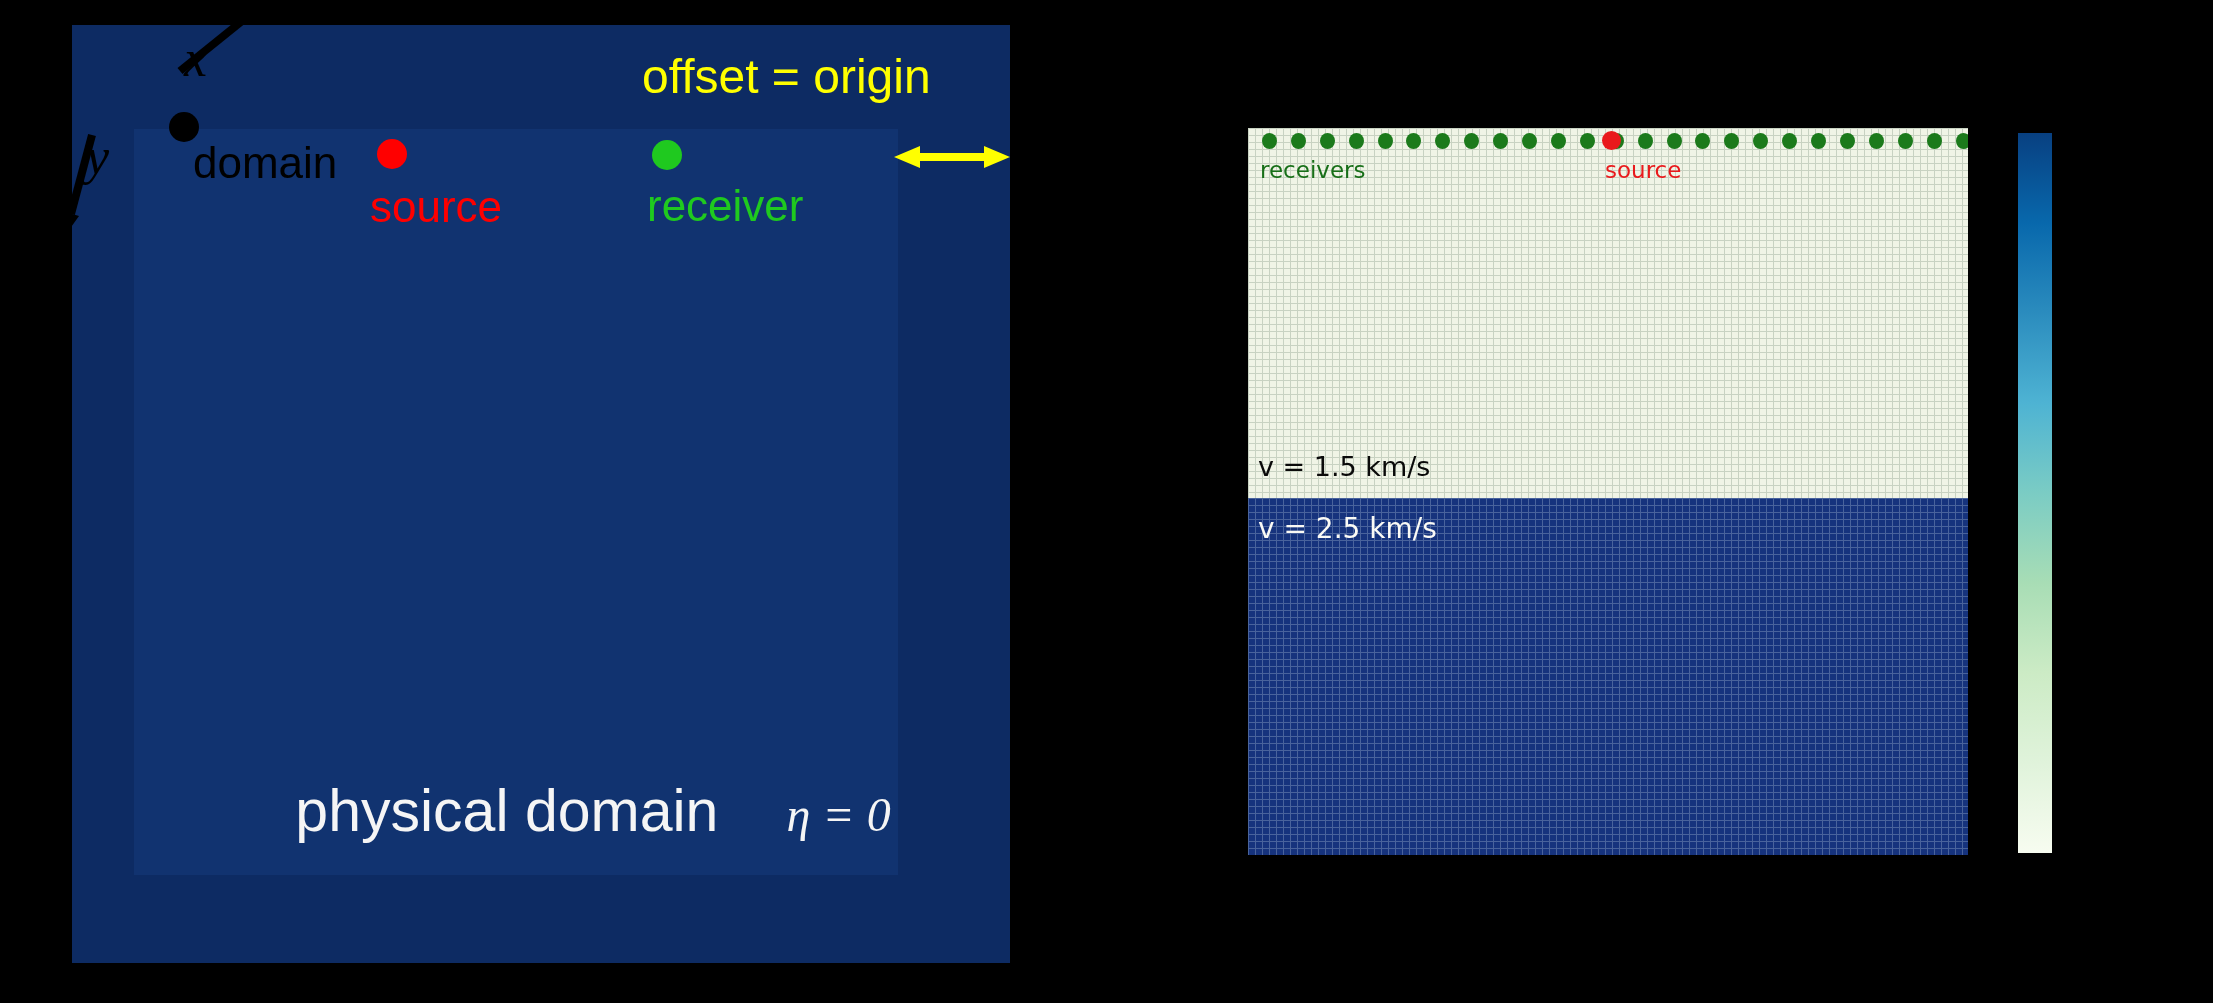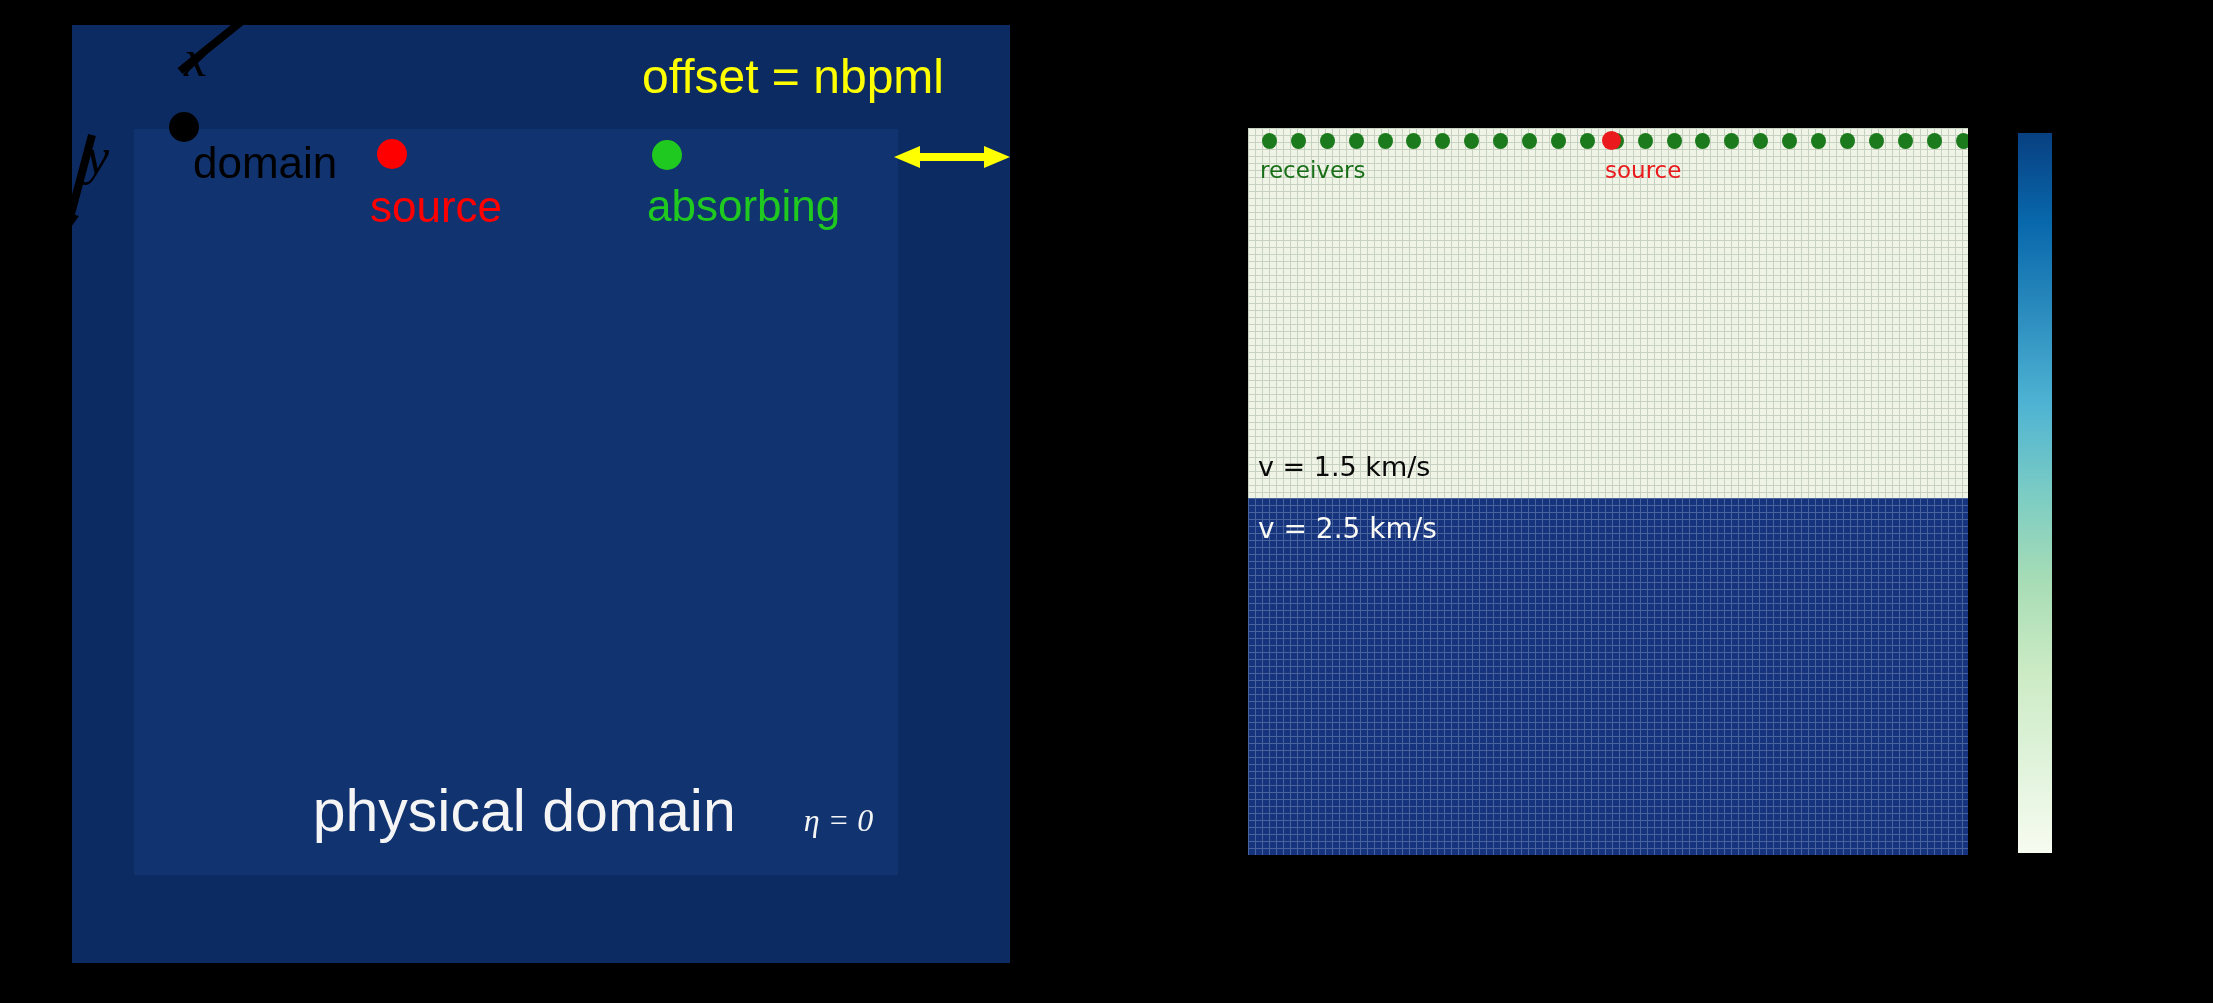--- a/index.html
+++ b/index.html
@@ -34,21 +34,21 @@
   #offset-label { left:570px; top:28px; font-size:48px; color:var(--offset-yellow,#ffff00); }
   #offset-arrow { position:absolute; left:822px; top:119px; }
   .caption-row {
     position:absolute; left:0; width:100%; text-align:center;
   }
   #physical-caption { top:752px; }
   #absorbing-caption { top:892px; }
   .caption-inner { position:relative; left:52px; display:inline-block; white-space:nowrap; }
   .caption-text { font-size:59px; color:var(--text-white,#f5f5f5); }
   .caption-math {
-    font-family:"Liberation Serif", serif; font-style:italic; font-size:32px;
+    font-family:"Liberation Serif", serif; font-style:italic; font-size:48px;
     color:var(--text-white,#f5f5f5); margin-left:68px;
   }
   #axes-arrows { position:absolute; left:40px; top:0; pointer-events:none; }
 
   
   #model-panel {
     position:absolute; left:1248px; top:128px; width:720px; height:885px;
     overflow:hidden;
   }
   #model-layer1 {
@@ -96,23 +96,23 @@
     <div class="dot" id="origin-dot"></div>
     <div class="lbl" id="origin-label">domain</div>
 
     <div class="lbl" id="x-label">x</div>
     <div class="lbl" id="y-label">y</div>
 
     <div class="dot" id="source-dot"></div>
     <div class="lbl" id="source-label">source</div>
 
     <div class="dot" id="receiver-dot"></div>
-    <div class="lbl" id="receiver-label">absorbing</div>
+    <div class="lbl" id="receiver-label">receiver</div>
 
-    <div class="lbl" id="offset-label">offset = nbpml</div>
+    <div class="lbl" id="offset-label">offset = origin</div>
 
     <svg id="offset-arrow" width="116" height="26" viewBox="0 0 116 26">
       <line x1="16" y1="13" x2="100" y2="13" stroke="#ffff00" stroke-width="8"></line>
       <polygon points="0,13 26,2 26,24" fill="#ffff00"></polygon>
       <polygon points="116,13 90,2 90,24" fill="#ffff00"></polygon>
     </svg>
 
     <div class="caption-row" id="physical-caption">
       <span class="caption-inner">
         <span class="caption-text">physical domain</span><span class="caption-math">η = 0</span>

